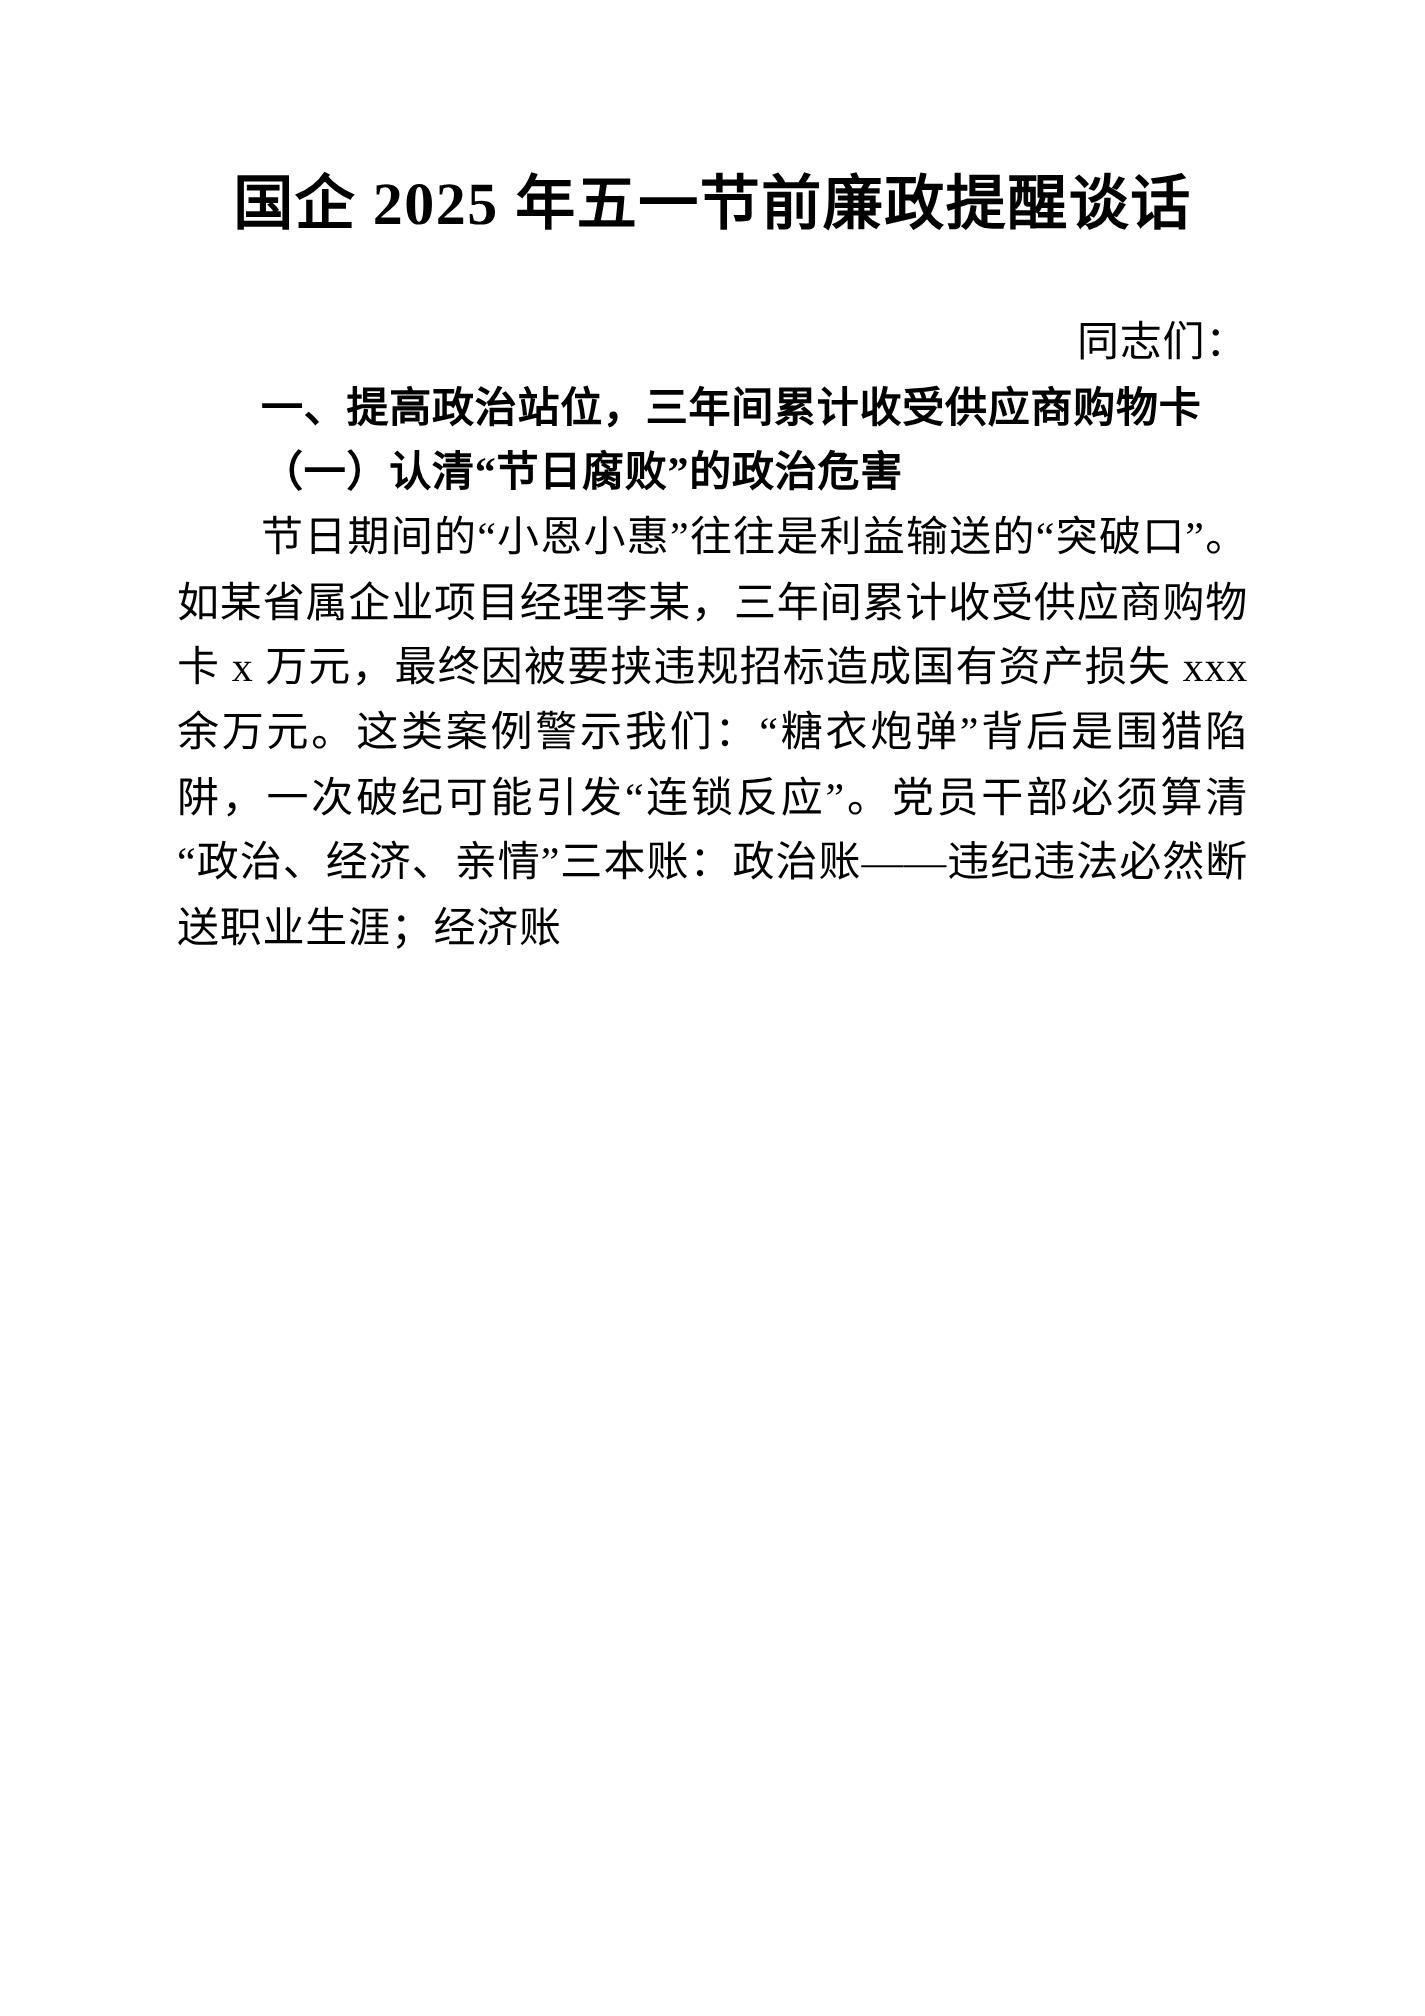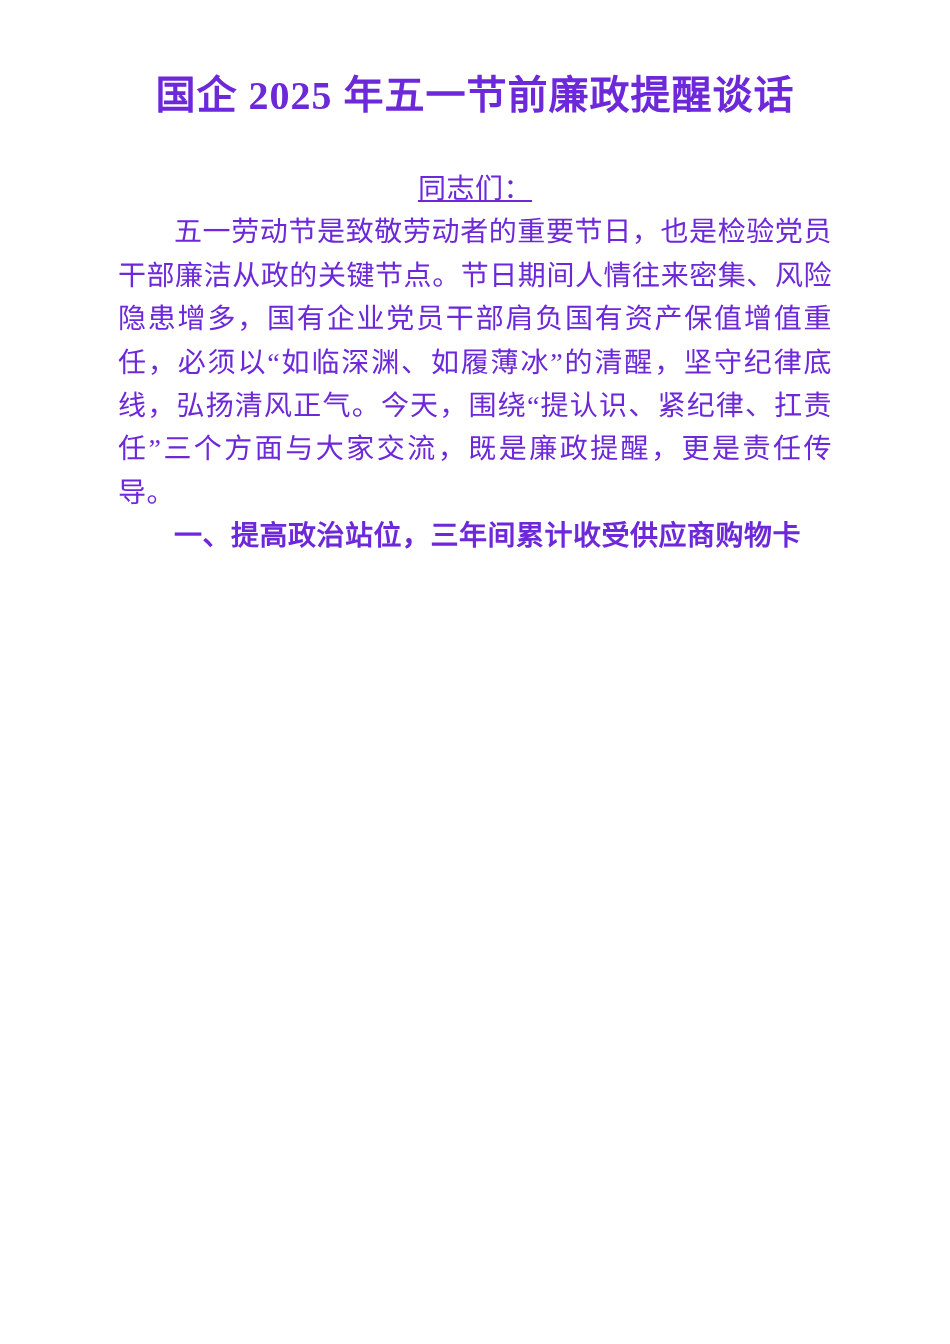--- a/index.html
+++ b/index.html
@@ -5,23 +5,23 @@
   html, body {
     margin: 0;
     padding: 0;
     background: #ffffff;
   }
   .page {
     position: relative;
     width: 950px;
     height: 1344px;
     background: #ffffff;
-    color: #6d28d9;
+    color: #000000;
     box-sizing: border-box;
-    padding: 72px 118px 0 118px;
+    padding: 112px 118px 0 118px;
     overflow: hidden;
     font-family: "Liberation Serif", "DejaVu Serif", serif;
   }
   .doc-title {
     margin: 0 0 48px 0;
     font-size: 40px;
     line-height: 47px;
     font-weight: bold;
     text-align: center;
     font-family: "Liberation Serif", "DejaVu Serif", serif;
@@ -29,22 +29,21 @@
   }
   .doc-body p {
     margin: 0;
     font-size: 28px;
     line-height: 43.4px;
     text-align: justify;
     letter-spacing: 0.5px;
   }
   .doc-body p.salutation {
     text-indent: 0;
-    text-align: center;
-    text-decoration: underline;
+    text-align: right;
   }
   .doc-body p.body {
     text-indent: 2em;
   }
   .doc-body p.heading1 {
     text-indent: 2em;
     font-weight: bold;
     font-family: "Liberation Sans", "DejaVu Sans", sans-serif;
   }
   .doc-body p.heading2 {
@@ -53,16 +52,17 @@
     font-family: "Liberation Serif", "DejaVu Serif", serif;
   }
 </style>
 </head>
 <body>
 
 <div class="page">
   <h1 class="doc-title">国企 2025 年五一节前廉政提醒谈话</h1>
   <div class="doc-body">
       <p class="salutation">同志们：</p>
-      <p class="body">五一劳动节是致敬劳动者的重要节日，也是检验党员干部廉洁从政的关键节点。节日期间人情往来密集、风险隐患增多，国有企业党员干部肩负国有资产保值增值重任，必须以“如临深渊、如履薄冰”的清醒，坚守纪律底线，弘扬清风正气。今天，围绕“提认识、紧纪律、扛责任”三个方面与大家交流，既是廉政提醒，更是责任传导。</p>
       <p class="heading1">一、提高政治站位，三年间累计收受供应商购物卡</p>
+      <p class="heading2">（一）认清“节日腐败”的政治危害</p>
+      <p class="body">节日期间的“小恩小惠”往往是利益输送的“突破口”。如某省属企业项目经理李某，三年间累计收受供应商购物卡 x 万元，最终因被要挟违规招标造成国有资产损失 xxx 余万元。这类案例警示我们：“糖衣炮弹”背后是围猎陷阱，一次破纪可能引发“连锁反应”。党员干部必须算清“政治、经济、亲情”三本账：政治账——违纪违法必然断送职业生涯；经济账</p>
     </div>
 </div>
 
 </body></html>

